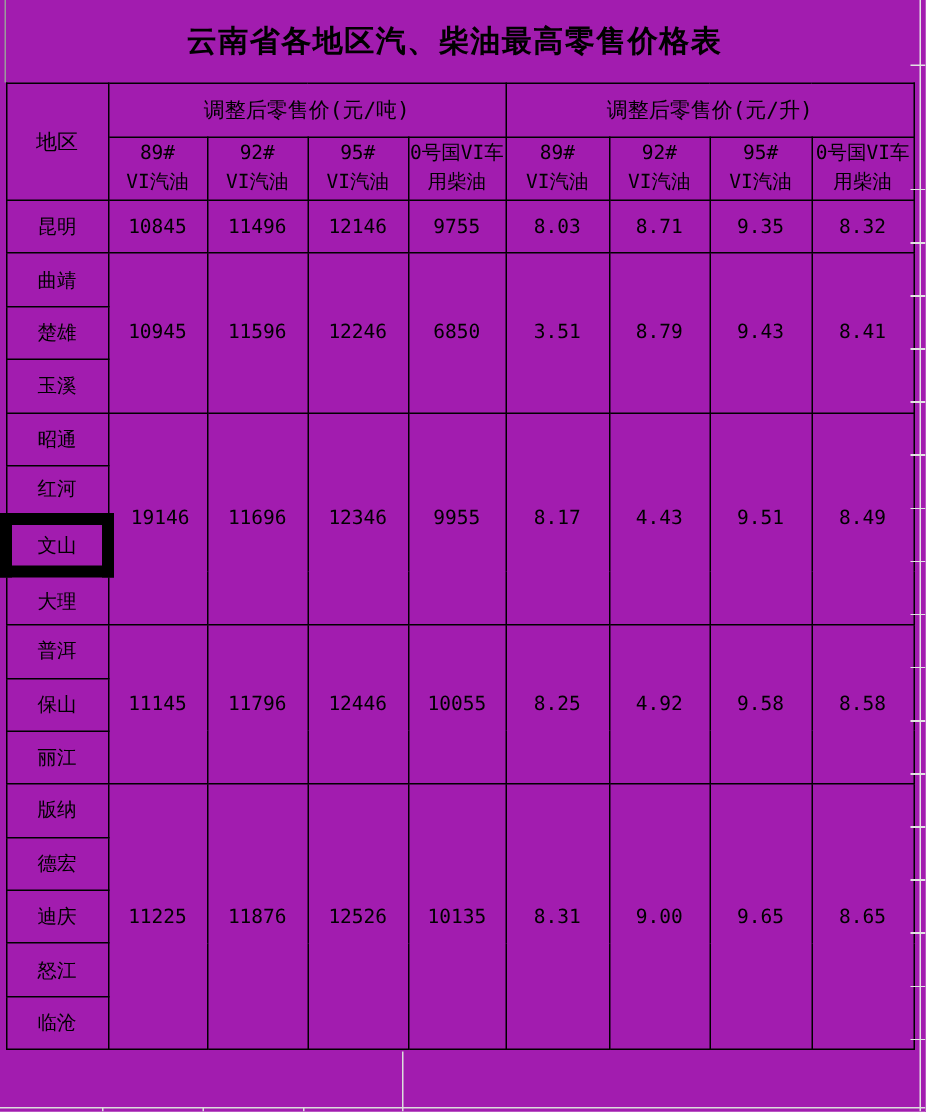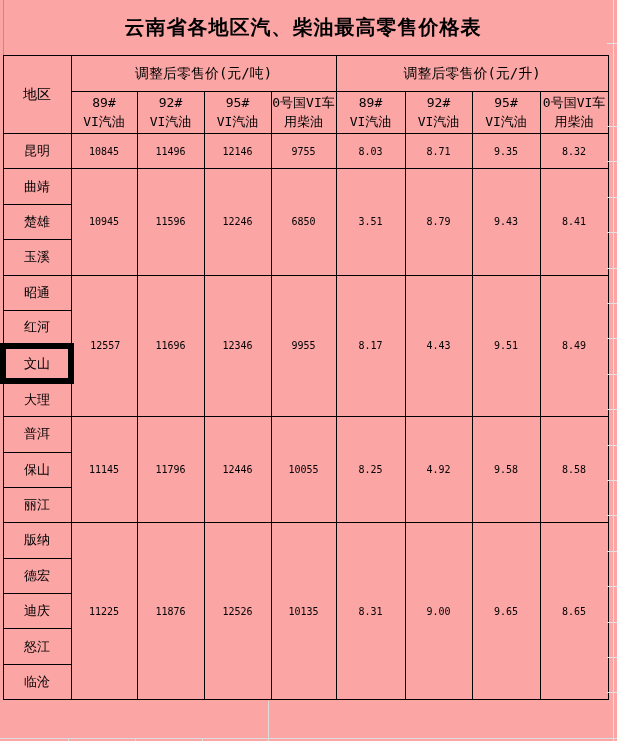--- a/index.html
+++ b/index.html
@@ -2,21 +2,21 @@
 <html><head>
 <meta charset="utf-8">
 <style>
   * { box-sizing: border-box; }
   html, body { margin: 0; padding: 0; }
   body {
     width: 617px; height: 741px;
     background: #ffffff;
     font-family: "DejaVu Sans Mono", "Liberation Mono", monospace;
   }
-  .page { position: relative; width: 617px; height: 741px; background: #fca5a5; overflow: hidden; }
+  .page { position: relative; width: 617px; height: 741px; background: #a21caf; overflow: hidden; }
 
   .title-row {
     position: absolute; top: 0; left: 0; width: 606px; height: 55px;
     display: flex; align-items: center; justify-content: center;
     font-family: "DejaVu Sans", "Liberation Sans", sans-serif;
     font-weight: bold; font-size: 20px; color: #000; letter-spacing: 1px;
   }
 
   table.price-table {
     position: absolute; top: 55px; left: 0;
@@ -29,22 +29,22 @@
     font-weight: normal; font-size: 13px; color: #000;
     overflow: hidden;
   }
   .region-head { font-size: 14px; }
   tr.group-row { height: 36px; }
   tr.group-row th { font-size: 14px; }
   tr.sub-row { height: 42px; }
   .sub-h { white-space: pre-line; line-height: 1.45; font-size: 13px; }
   tr.data { height: 35.4px; }
   td.region { font-size: 13px; }
-  td.num { font-size: 10px; }
-  td.selected { border: 6px solid #000000; margin-top: 32px; }
+  td.num { font-size: 13px; }
+  td.selected { border: 8px solid #000000; margin-top: 32px; }
 
   .footer-row {
     position: absolute; top: 701px; left: 0; width: 604px; height: 37px;
     display: flex; align-items: center; justify-content: flex-end;
     font-size: 15px; color: #000;
   }
 
   .gl { position: absolute; background: #dcdcdc; }
   #gl-title-v { left: 3px; top: 0; width: 1px; height: 55px; background: #9b9b9b; }
   #gl-right-v { left: 613px; top: 0; width: 1px; height: 741px; background: #e3e3e3; }
@@ -128,21 +128,21 @@
     </tr>
     <tr class="data">
       <td class="region">楚雄</td>
     </tr>
     <tr class="data">
       <td class="region">玉溪</td>
     </tr>
 
     <tr class="data">
       <td class="region">昭通</td>
-      <td class="num" rowspan="4">12557</td>
+      <td class="num" rowspan="4">19146</td>
       <td class="num" rowspan="4">11696</td>
       <td class="num" rowspan="4">12346</td>
       <td class="num" rowspan="4">9955</td>
       <td class="num" rowspan="4">8.17</td>
       <td class="num" rowspan="4">4.43</td>
       <td class="num" rowspan="4">9.51</td>
       <td class="num" rowspan="4">8.49</td>
     </tr>
     <tr class="data">
       <td class="region">红河</td>

